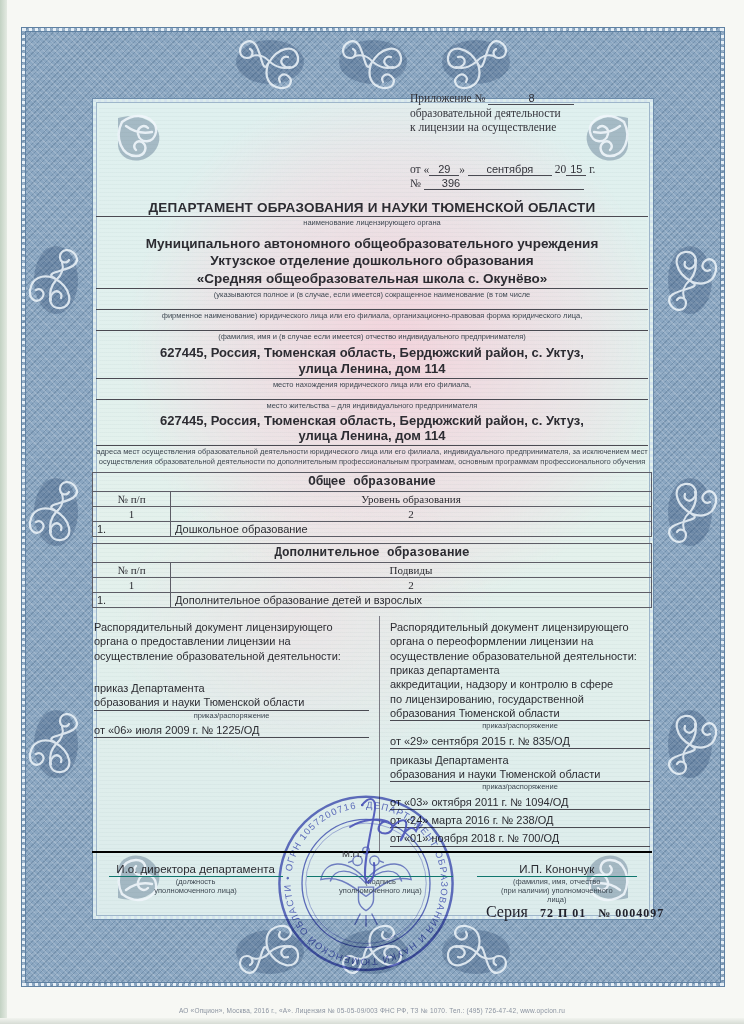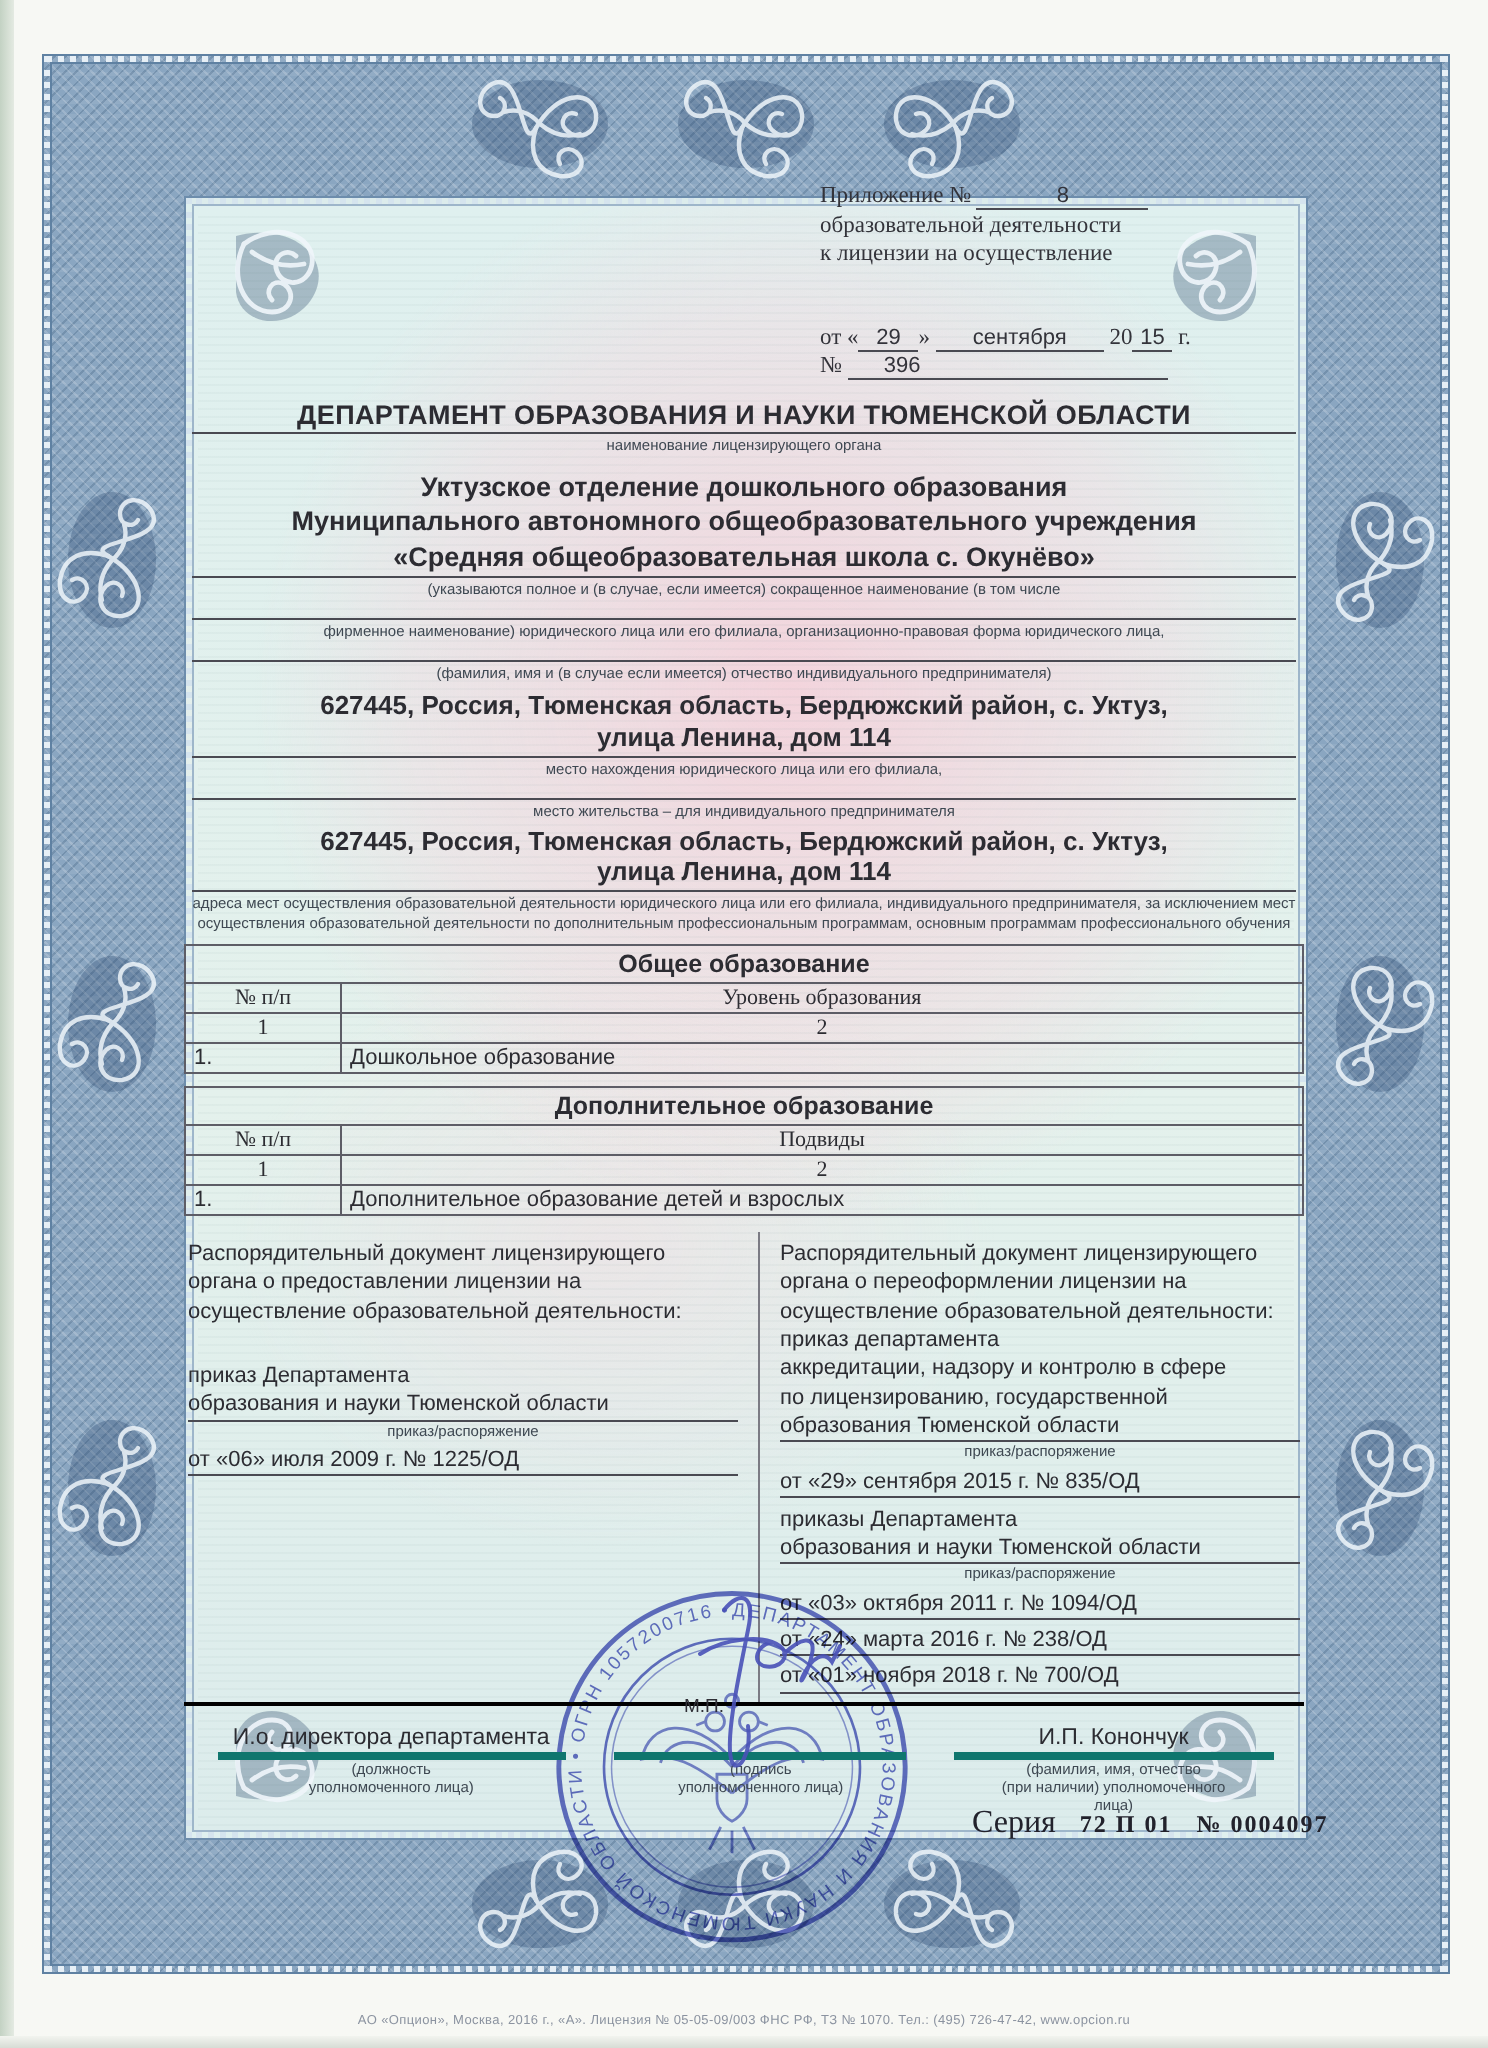--- a/index.html
+++ b/index.html
@@ -59,35 +59,35 @@
           font-family:"Liberation Sans", sans-serif; font-size:11px; line-height:1; padding-bottom:0; vertical-align:baseline; }
 
   .issuer-name { text-align:center; font-weight:bold; font-size:13.5px; margin-top:9px; letter-spacing:.2px; }
   .center-rule { border-bottom:1px solid #4a4a52; margin:1px 4px 1px 4px; }
 
   .org-line { text-align:center; font-weight:bold; font-size:13.5px; line-height:1.28; }
   .addr-line { text-align:center; font-weight:bold; font-size:13px; line-height:1.22; }
 
   table.lic { width:100%; border-collapse:collapse; margin-top:6px; font-size:11px; }
   table.lic th, table.lic td { border:1px solid #5d5d66; padding:1px 4px; font-weight:normal; }
-  table.lic .ttl { text-align:center; font-weight:bold; font-size:12.5px; padding:2px 16px; }
+  table.lic .ttl { text-align:center; font-weight:bold; font-size:12.5px; padding:2px 16px;font-family:Liberation Mono, monospace; }
   table.lic .c { text-align:center;font-family:Liberation Serif, serif; }
   table.lic col.n { width:78px; }
 
   .orders { display:flex; margin-top:8px; font-size:11px; line-height:1.3; }
   .orders .col-l { width:287px; padding:4px 10px 4px 2px; }
   .orders .col-r { width:273px; padding:4px 2px 4px 10px; border-left:1px solid #7b7b84; }
   .orders-bottom { border-bottom:2px solid #000000; }
   .entry { border-bottom:1px solid #4a4a52; padding-bottom:0; margin-top:3px; }
   .gap { height:18px; }
 
   .sig-row { display:flex; margin-top:10px; position:relative; z-index:6; }
   .sig-col { text-align:center; }
   .sig-l { width:37%; } .sig-c { width:29%; } .sig-r { width:34%; }
-  .sig-main { font-size:11.5px; border-bottom:4px solid #0f766e; padding:0 4px 1px 4px; display:inline-block; min-width:84%; }
+  .sig-main { font-size:11.5px; border-bottom:1px solid #0f766e; padding:0 4px 1px 4px; display:inline-block; min-width:84%; }
 
   .mp { position:absolute; left:342px; top:848px; font-size:9.5px; color:#2f2f36; z-index:7; }
   .serial {
     position:absolute; left:486px; top:903px; z-index:7;
     font-family:"Liberation Serif", serif; font-size:16px; color:#22222c; white-space:nowrap;
   }
   .serial b { font-size:12px; letter-spacing:1px; }
 
   .stamp { position:absolute; left:264px; top:793px; width:204px; height:192px; z-index:5; opacity:.88; mix-blend-mode:multiply; }
   .signature-svg { position:absolute; left:332px; top:793px; width:110px; height:100px; z-index:6; }
@@ -169,22 +169,22 @@
       <span>№</span>
       <span class="fill" style="width:160px; text-align:left; padding-left:18px;">396</span>
     </div>
   </div>
 
   <div class="issuer-name">ДЕПАРТАМЕНТ ОБРАЗОВАНИЯ И НАУКИ ТЮМЕНСКОЙ ОБЛАСТИ</div>
   <div class="center-rule"></div>
   <div class="caption">наименование лицензирующего органа</div>
 
   <div style="margin-top:8px;">
+    <div class="org-line">Муниципального автономного общеобразовательного учреждения</div>
     <div class="org-line">Уктузское отделение дошкольного образования</div>
-    <div class="org-line">Муниципального автономного общеобразовательного учреждения</div>
     <div class="org-line">«Средняя общеобразовательная школа с. Окунёво»</div>
   </div>
   <div class="center-rule"></div>
   <div class="caption">(указываются полное и (в случае, если имеется) сокращенное наименование (в том числе</div>
   <div class="center-rule" style="margin-top:10px;"></div>
   <div class="caption">фирменное наименование) юридического лица или его филиала, организационно-правовая форма юридического лица,</div>
   <div class="center-rule" style="margin-top:9px;"></div>
   <div class="caption">(фамилия, имя и (в случае если имеется) отчество индивидуального предпринимателя)</div>
 
   <div style="margin-top:4px;">

